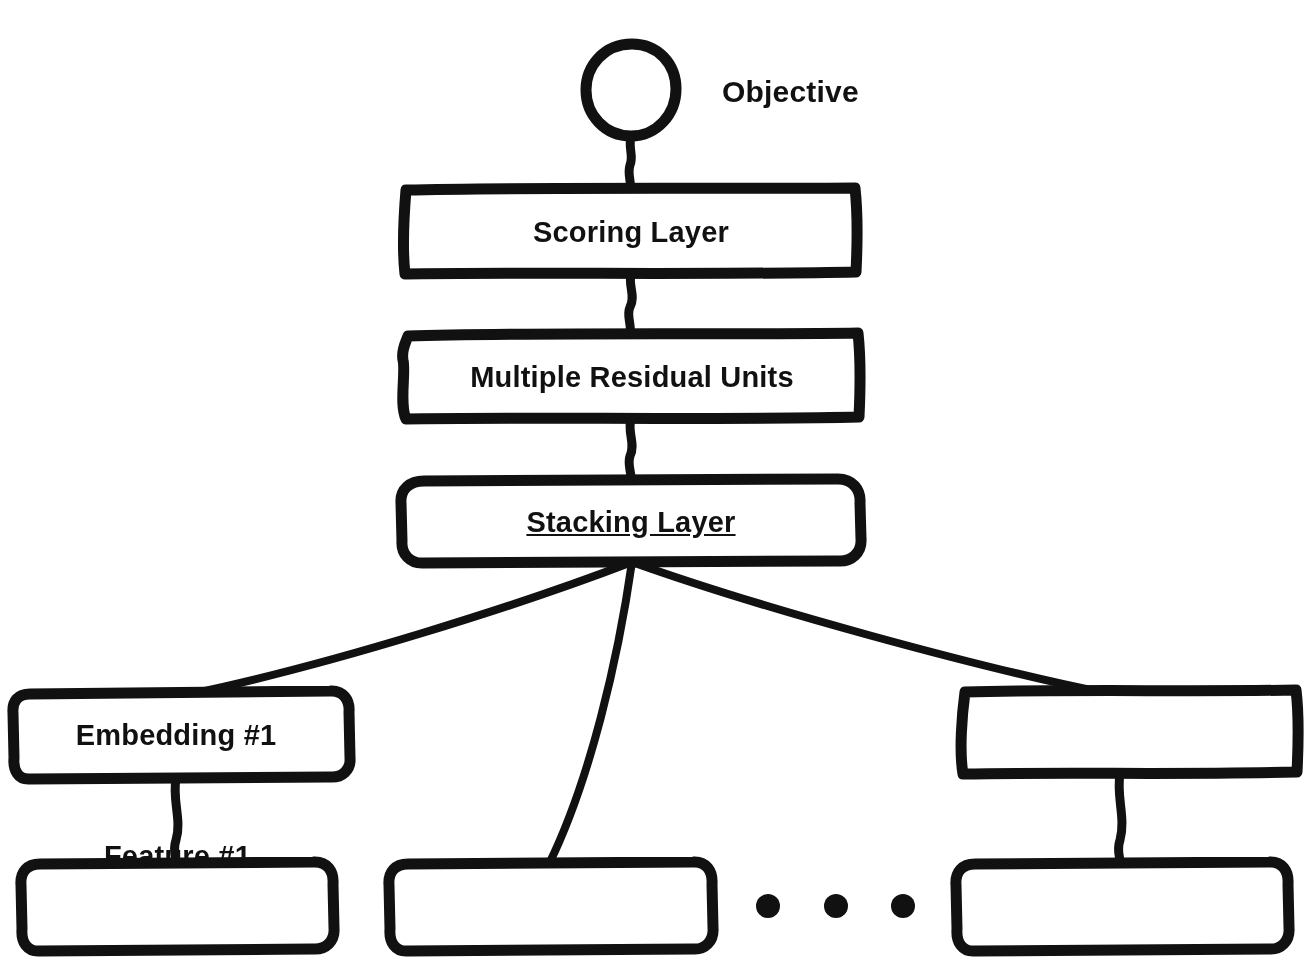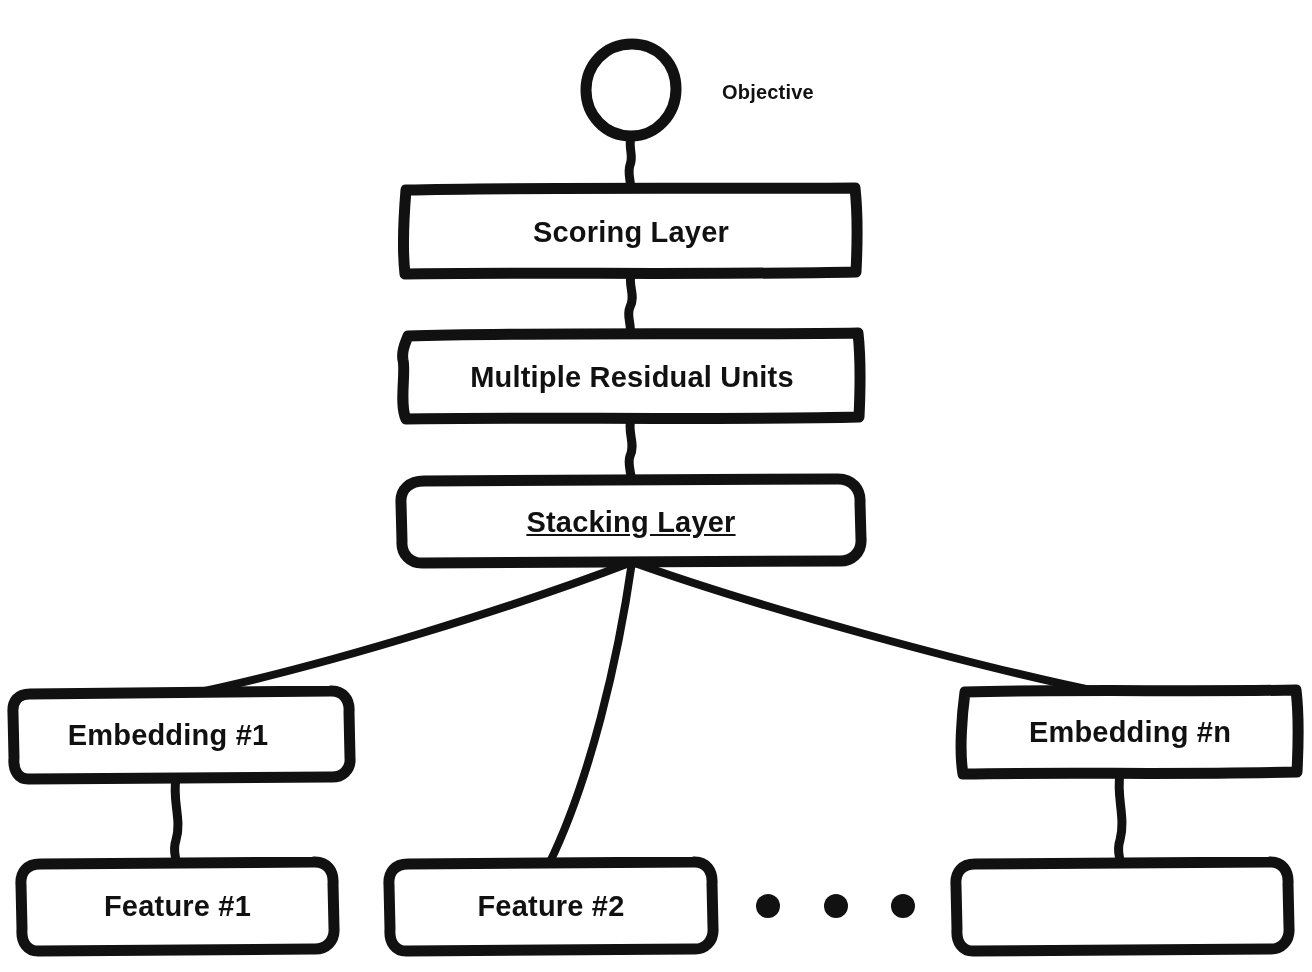--- a/index.html
+++ b/index.html
@@ -36,21 +36,21 @@
     text-align: center;
     font-family: "Liberation Sans", sans-serif;
     font-weight: bold;
     color: #111111;
     letter-spacing: 0.2px;
     white-space: nowrap;
     user-select: none;
   }
   .box-label { font-size: 29px; }
   .objective-label {
-    font-size: 20px;
+    font-size: 30px;
     justify-content: flex-start;
   }
 </style>
 </head>
 <body>
 
 <div id="diagram-root">
 
   <svg id="diagram-svg" viewBox="0 0 1312 972" xmlns="http://www.w3.org/2000/svg">
 
@@ -139,22 +139,20 @@
   </svg>
 
   <div class="node-label objective-label" style="left:722px; top:72px; width:260px; height:40px;">Objective</div>
 
   <div class="node-label box-label" style="left:406px; top:190px; width:450px; height:84px;">Scoring Layer</div>
 
   <div class="node-label box-label" style="left:406px; top:336px; width:452px; height:83px;">Multiple Residual Units</div>
 
   <div class="node-label box-label" style="left:402px; top:481px; width:458px; height:82px;text-decoration:underline;">Stacking Layer</div>
 
-  <div class="node-label box-label" style="left:0; top:692px; width:336px; height:87px;">Embedding #1</div>
+  <div class="node-label box-label" style="left:8px; top:692px; width:336px; height:87px;">Embedding #1</div>
 
-  <div class="node-label box-label" style="left:963px; top:690px; width:334px; height:85px;">Embedding #n</div>
 
-  <div class="node-label box-label" style="left:21px; top:862px; width:313px; height:89px;">Feature #1</div>
+  <div class="node-label box-label" style="left:21px; top:812px; width:313px; height:89px;">Feature #1</div>
 
-  <div class="node-label box-label" style="left:389px; top:862px; width:324px; height:89px;">Feature #2</div>
 
 
 </div>
 
 </body></html>

